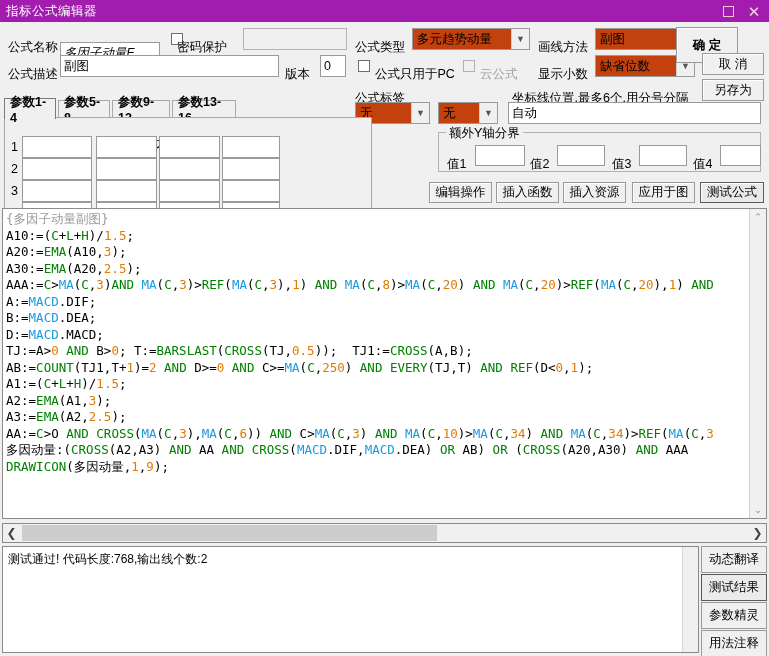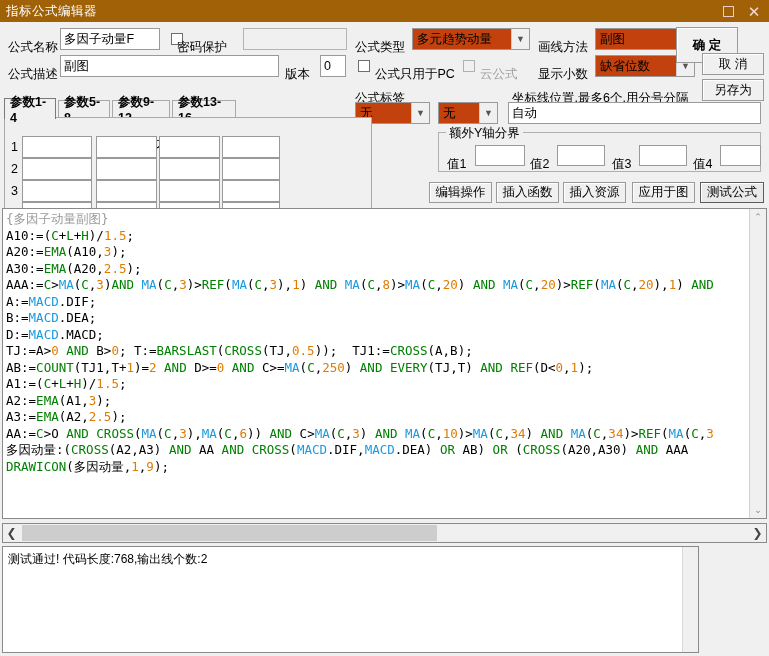--- a/index.html
+++ b/index.html
@@ -9,21 +9,21 @@
     font-family:"Liberation Sans","DejaVu Sans",sans-serif;
     font-size:12px;
     color:#000;
     overflow:hidden;
   }
   #app{position:relative;width:769px;height:656px;background:#f0f0f0;}
 
   
   .titlebar{
     position:absolute;left:0;top:0;width:769px;height:22px;
-    background:#a16207;color:#fff;
+    background:#a21caf;color:#fff;
   }
   .titlebar .t-text{position:absolute;left:6px;top:3px;font-size:12.5px;letter-spacing:.5px;}
   .win-btn{position:absolute;top:0;width:26px;height:22px;color:#f2d9da;
     display:flex;align-items:center;justify-content:center;font-size:13px;line-height:1;}
   .win-max{right:28px;}
   .win-close{right:2px;font-size:15px;}
   .sq{width:9px;height:9px;border:1.4px solid #eecccd;display:block;}
 
   
   .form{position:absolute;left:0;top:22px;width:769px;height:186px;background:#f0f0f0;}
@@ -133,21 +133,21 @@
     <span class="t-text">指标公式编辑器</span>
     <div class="win-btn win-max">
         <span class="sq"></span>
       </div>
     <div class="win-btn win-close">✕</div>
   </div>
 
   <div class="form">
 
     <span class="lbl" style="left:8px;top:11px;">公式名称</span>
-    <div class="tinp" style="left:60px;top:6px;width:100px;height:22px;">多因子动量F</div>
+    <div class="tinp" style="left:60px;top:20px;width:100px;height:22px;font-style:italic;">多因子动量F</div>
     <div class="cbox" style="left:171px;top:11px;"></div>
     <span class="lbl" style="left:177px;top:11px;text-align:center;">密码保护</span>
     <div class="tinp gray" style="left:243px;top:6px;width:104px;height:22px;"></div>
 
     <span class="lbl" style="left:8px;top:38px;">公式描述</span>
     <div class="tinp" style="left:60px;top:33px;width:219px;height:22px;">副图</div>
     <span class="lbl" style="left:285px;top:38px;">版本</span>
     <div class="tinp" style="left:320px;top:33px;width:26px;height:22px;">0</div>
 
     <span class="lbl" style="left:355px;top:11px;">公式类型</span>
@@ -259,14 +259,20 @@
     <div class="harr l">❮</div>
     <div class="thumb"></div>
     <div class="harr r">❯</div>
   </div>
 
   <div class="result">
     <div class="rtext">测试通过! 代码长度:768,输出线个数:2</div>
     <div class="rsb"></div>
   </div>
 
+  <div class="sidetabs">
+    <div class="sidetab" style="top:0;">动态翻译</div>
+    <div class="sidetab active" style="top:28px;">测试结果</div>
+    <div class="sidetab" style="top:56px;">参数精灵</div>
+    <div class="sidetab" style="top:84px;">用法注释</div>
+  </div>
 
 </div>
 
 </body></html>

